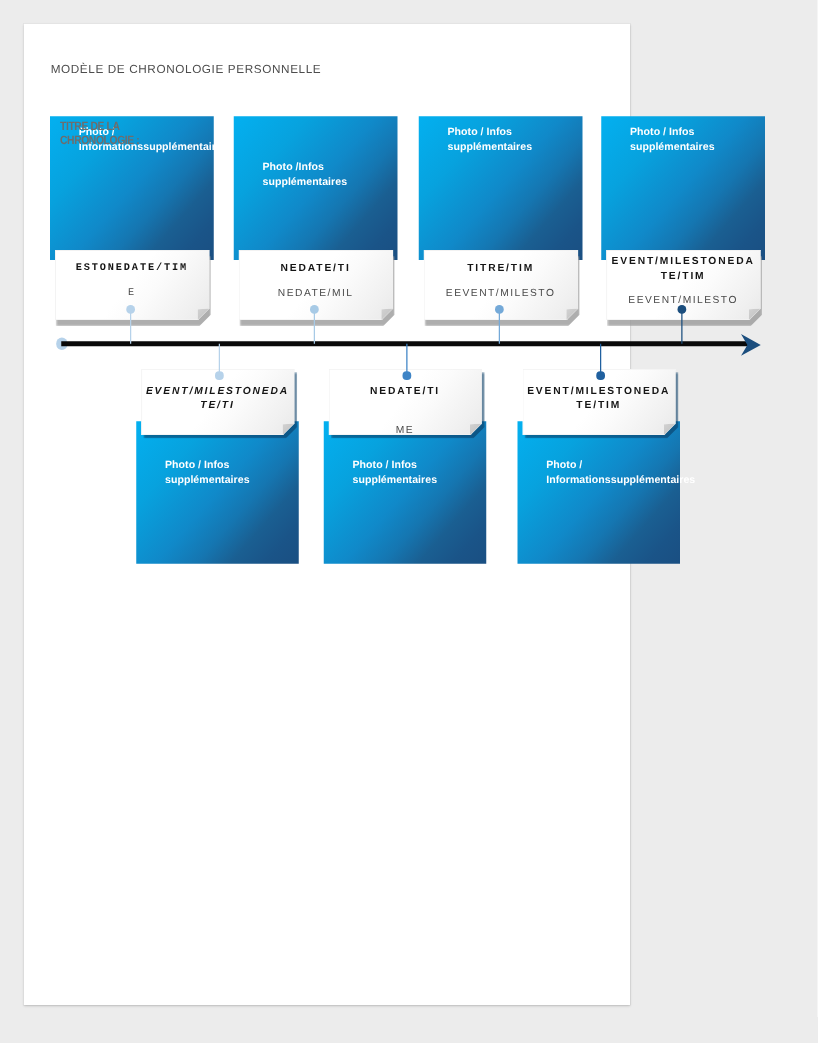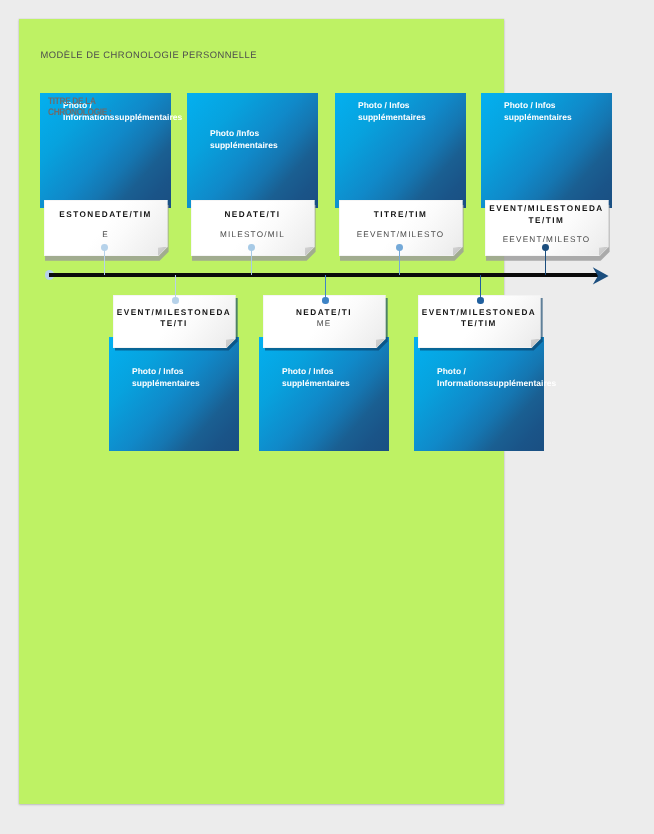--- a/index.html
+++ b/index.html
@@ -1,19 +1,19 @@
 <!DOCTYPE html>
 <html><head>
 <meta charset="utf-8">
 <style>
   html,body{margin:0;padding:0;}
   body{width:654px;height:834px;background:#ececec;font-family:"Liberation Sans",sans-serif;overflow:hidden;
         -webkit-font-smoothing:antialiased;text-rendering:geometricPrecision;}
   #root{position:absolute;left:0;top:0;width:654px;height:834px;opacity:.999;}
-  .page{position:absolute;left:19px;top:19px;width:485px;height:785px;background:#bef264;
+  .page{position:absolute;left:19px;top:19px;width:485px;height:785px;background:#ffffff;
         box-shadow:0 1px 2px rgba(0,0,0,.18), 0 0 0 .5px rgba(0,0,0,.07);}
   .doc-title{position:absolute;left:21.5px;top:29.8px;font-size:9.4px;letter-spacing:.5px;color:#4d4d4d;}
 
   
   .diagram{position:absolute;left:0;top:0;width:611px;height:785px;}
   .tl-line{position:absolute;left:30px;top:254.3px;width:550px;height:3.4px;background:#0a0a0a;}
   .tl-startdot{position:absolute;left:25.5px;top:251.3px;width:9.4px;height:9.4px;border-radius:50%;background:#b6d2ea;}
   .tl-arrow{position:absolute;left:573.2px;top:247.2px;}
 
   
@@ -65,42 +65,42 @@
       <div class="tl-startdot"></div>
       <div class="tl-line"></div>
       <svg class="tl-arrow" width="18" height="20" viewBox="0 0 18 20">
         <path d="M0.8 1.2 L16.6 9.9 L0.8 18.6 L5.9 9.9 Z" fill="#1b4e7e"></path>
       </svg>
     <div class="card"></div>
         <div class="photo" style="left: 21px; top: 74px; width: 131px; height: 115px;">
           <div class="ptext" style="top: 6px;">Photo / Informationssupplémentaires</div>
         </div>
         <div class="tl-title" style="left: 28.5px; top: 76.7px; width: 82px;">TITRE DE LA CHRONOLOGIE :</div>
-        <div class="note" style="left: 24.5px; top: 181px; width: 124px; height: 56px;">
+        <div class="note" style="left: 24.5px; top: 181px; width: 124px; height: 56px; font-family: Liberation Mono, monospace;">
           <div class="shadow"></div>
           <div class="paper">
             <div class="txtblock" style="top: 24.4px; transform: translateY(-50%);">
               <div class="date">ESTONEDATE/TIM</div>
               <div class="evt" style="margin-top: 8px;">E</div>
             </div>
           </div>
           <div class="fold"></div>
         </div>
         <div class="conn" style="background: rgb(182, 210, 234); left: 84.65px; top: 228.5px; height: 27px;"></div>
         <div class="cdot" style="background: rgb(182, 210, 234); left: 82.1px; top: 225.1px; width: 6.8px; height: 6.8px;"></div>
         <div class="card"></div>
         <div class="photo" style="left: 168px; top: 74px; width: 131px; height: 115px;">
           <div class="ptext" style="top: 6px; margin-top: 28px;">Photo /Infos supplémentaires</div>
         </div>
         <div class="note" style="left: 171.5px; top: 181px; width: 124px; height: 56px;">
           <div class="shadow"></div>
           <div class="paper">
             <div class="txtblock" style="top: 24.4px; transform: translateY(-50%);">
               <div class="date">NEDATE/TI</div>
-              <div class="evt" style="margin-top: 8px;">MILESTO/MIL</div>
+              <div class="evt" style="margin-top: 8px;">NEDATE/MIL</div>
             </div>
           </div>
           <div class="fold"></div>
         </div>
         <div class="conn" style="background: rgb(167, 202, 230); left: 231.65px; top: 228.5px; height: 27px;"></div>
         <div class="cdot" style="background: rgb(167, 202, 230); left: 229.1px; top: 225.1px; width: 6.8px; height: 6.8px;"></div>
         <div class="card"></div>
         <div class="photo" style="left: 316px; top: 74px; width: 131px; height: 115px;">
           <div class="ptext" style="top: 6px;">Photo / Infos supplémentaires</div>
         </div>
@@ -131,37 +131,37 @@
           <div class="fold"></div>
         </div>
         <div class="conn" style="background: rgb(27, 78, 126); left: 525.65px; top: 228.5px; height: 27px;"></div>
         <div class="cdot" style="background: rgb(27, 78, 126); left: 523.1px; top: 225.1px; width: 6.8px; height: 6.8px;"></div>
         <div class="photo" style="left: 90px; top: 318px; width: 130px; height: 114px;">
           <div class="ptext" style="top: 28px;">Photo / Infos supplémentaires</div>
         </div>
         <div class="note note2" style="left: 93.5px; top: 276px; width: 123px; height: 53px;">
           <div class="shadow"></div>
           <div class="paper">
-            <div class="txtblock" style="top: 11.5px;">
+            <div class="txtblock" style="top: 11.5px; font-style: italic;">
               <div class="date">EVENT/MILESTONEDATE/TI</div>
             </div>
           </div>
           <div class="fold"></div>
         </div>
         <div class="conn" style="background: rgb(182, 210, 234); left: 155.55px; top: 256px; height: 25.5px;"></div>
         <div class="cdot" style="background: rgb(182, 210, 234); left: 153.2px; top: 278.3px; width: 6.4px; height: 6.4px;"></div>
         <div class="photo" style="left: 240px; top: 318px; width: 130px; height: 114px;">
           <div class="ptext" style="top: 28px;">Photo / Infos supplémentaires</div>
         </div>
         <div class="note note2" style="left: 243.5px; top: 276px; width: 123px; height: 53px;">
           <div class="shadow"></div>
           <div class="paper">
             <div class="txtblock" style="top: 11.5px;">
               <div class="date">NEDATE/TI</div>
-              <div class="evt" style="margin-top: 0;">ME</div>
+              <div class="evt" style="margin-top: 20px;">ME</div>
             </div>
           </div>
           <div class="fold"></div>
         </div>
         <div class="conn" style="background: rgb(62, 132, 198); left: 305.55px; top: 256px; height: 25.5px;"></div>
         <div class="cdot" style="background: rgb(62, 132, 198); left: 303.2px; top: 278.3px; width: 6.4px; height: 6.4px;"></div>
         <div class="photo" style="left: 395px; top: 318px; width: 130px; height: 114px;">
           <div class="ptext" style="top: 28px;">Photo / Informationssupplémentaires</div>
         </div>
         <div class="note note2" style="left: 398.5px; top: 276px; width: 123px; height: 53px;">

